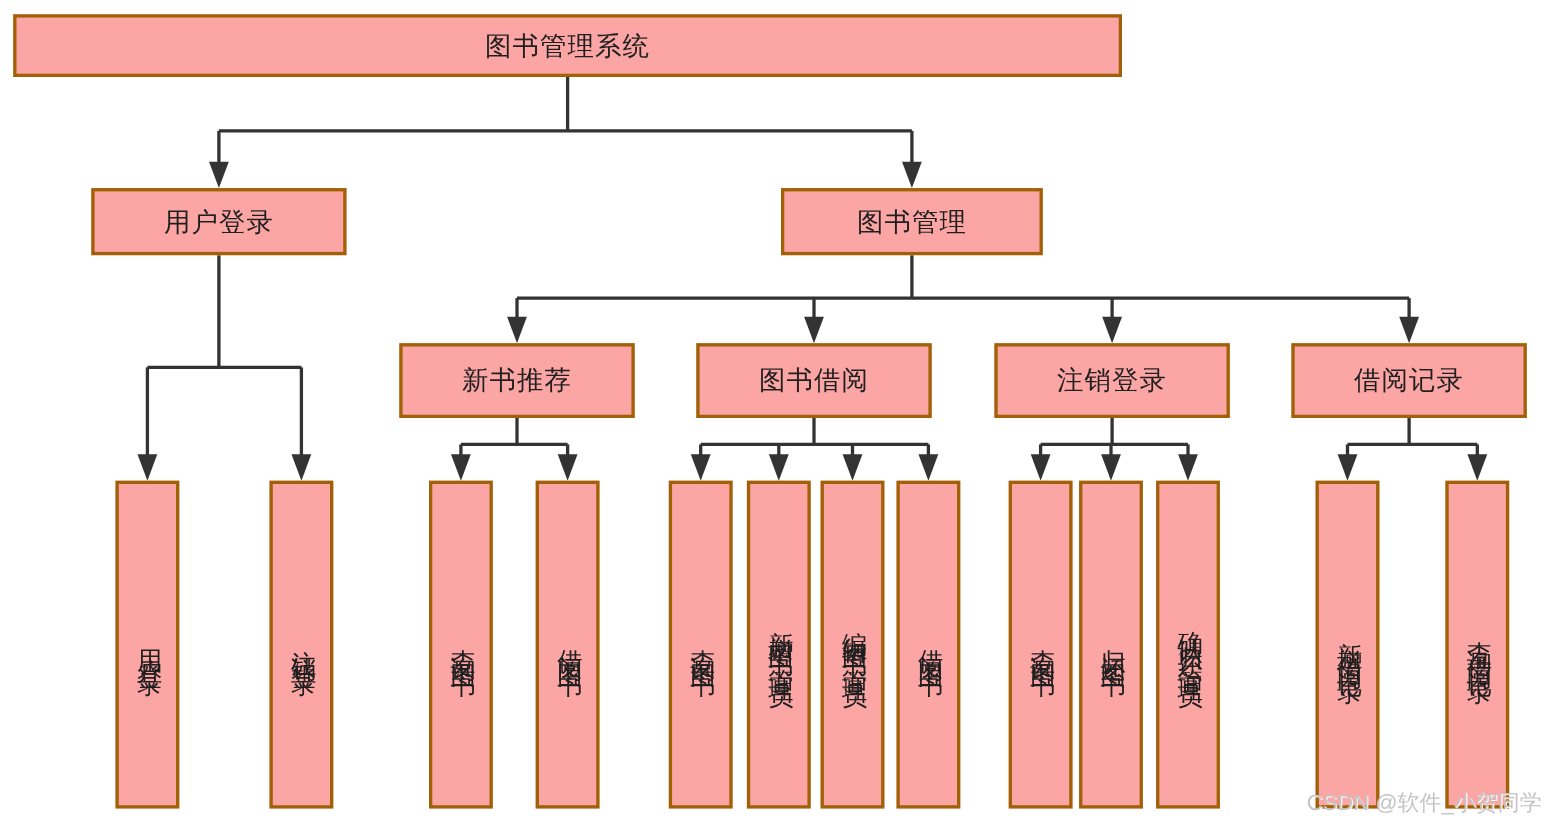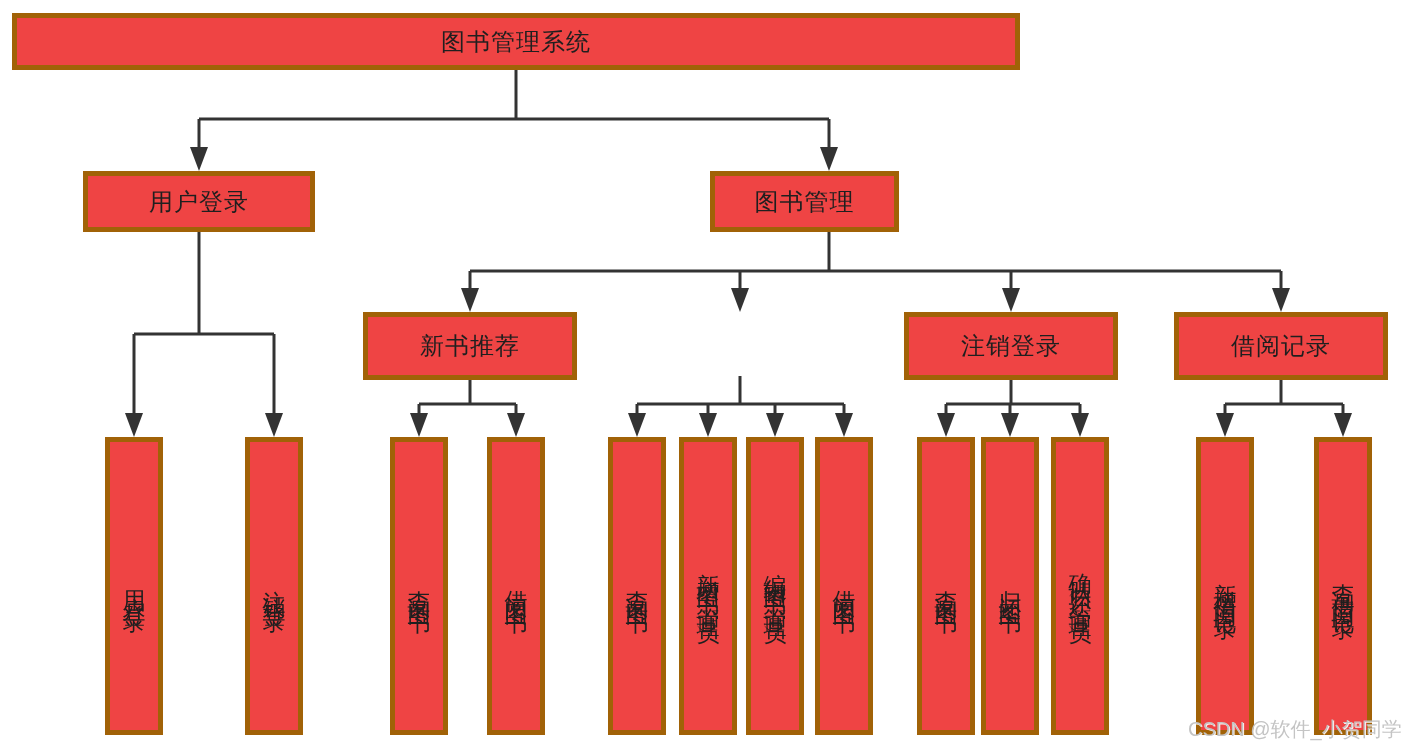--- a/index.html
+++ b/index.html
@@ -12,42 +12,43 @@
     overflow: hidden;
   }
   .connectors {
     position: absolute;
     left: 0; top: 0;
     width: 1405px; height: 747px;
   }
   .box {
     position: absolute;
     box-sizing: border-box;
-    border: 5px solid #a16207;
-    background: #ef4444;
+    border: 3px solid #a16207;
+    background: #fca5a5;
     display: flex;
     align-items: center;
     justify-content: center;
     color: #1f1f1f;
     font-size: 24px;
     letter-spacing: 1px;
     white-space: nowrap;
+    font-family: Liberation Mono, monospace;
   }
   .box.root    { left: 12px;  top: 13px;  width: 1008px; height: 57px; }
   .box.lvl2    { top: 171px; height: 61px; }
   .box.lvl3    { top: 312px; height: 68px; }
   .box.leaf    { top: 437px; height: 298px; width: 58px; font-size: 23px; }
   .leaf .vtext {
     writing-mode: vertical-rl;
     text-orientation: mixed;
     letter-spacing: 7px;
     line-height: 1;
   }
   #n-user-login      { left: 83px;  width: 232px; }
-  #n-book-mgmt       { left: 710px; width: 189px; }
+  #n-book-mgmt       { left: 710px; width: 238px; }
   #n-new-book        { left: 363px;  width: 214px; }
   #n-book-borrow     { left: 633px;  width: 214px; }
   #n-current-borrow  { left: 904px;  width: 214px; }
   #n-borrow-records  { left: 1174px; width: 214px; }
   #lf-0  { left: 105px;  }
   #lf-1  { left: 245px;  }
   #lf-2  { left: 390px;  }
   #lf-3  { left: 487px;  }
   #lf-4  { left: 608px;  }
   #lf-5  { left: 679px;  }
@@ -139,20 +140,21 @@
         <polygon points="1334,413 1352,413 1343,437"></polygon>
       </g>
   </svg>
 
   <div class="box root">图书管理系统</div>
 
   <div class="box lvl2" id="n-user-login">用户登录</div>
   <div class="box lvl2" id="n-book-mgmt">图书管理</div>
 
   <div class="box lvl3" id="n-new-book">新书推荐</div>
+  <div class="box lvl3" id="n-book-borrow">图书借阅</div>
   <div class="box lvl3" id="n-current-borrow">注销登录</div>
   <div class="box lvl3" id="n-borrow-records">借阅记录</div>
 
   <div class="box leaf" id="lf-0">
     <span class="vtext">用户登录</span>
   </div>
   <div class="box leaf" id="lf-1">
     <span class="vtext">注销登录</span>
   </div>
   <div class="box leaf" id="lf-2">

